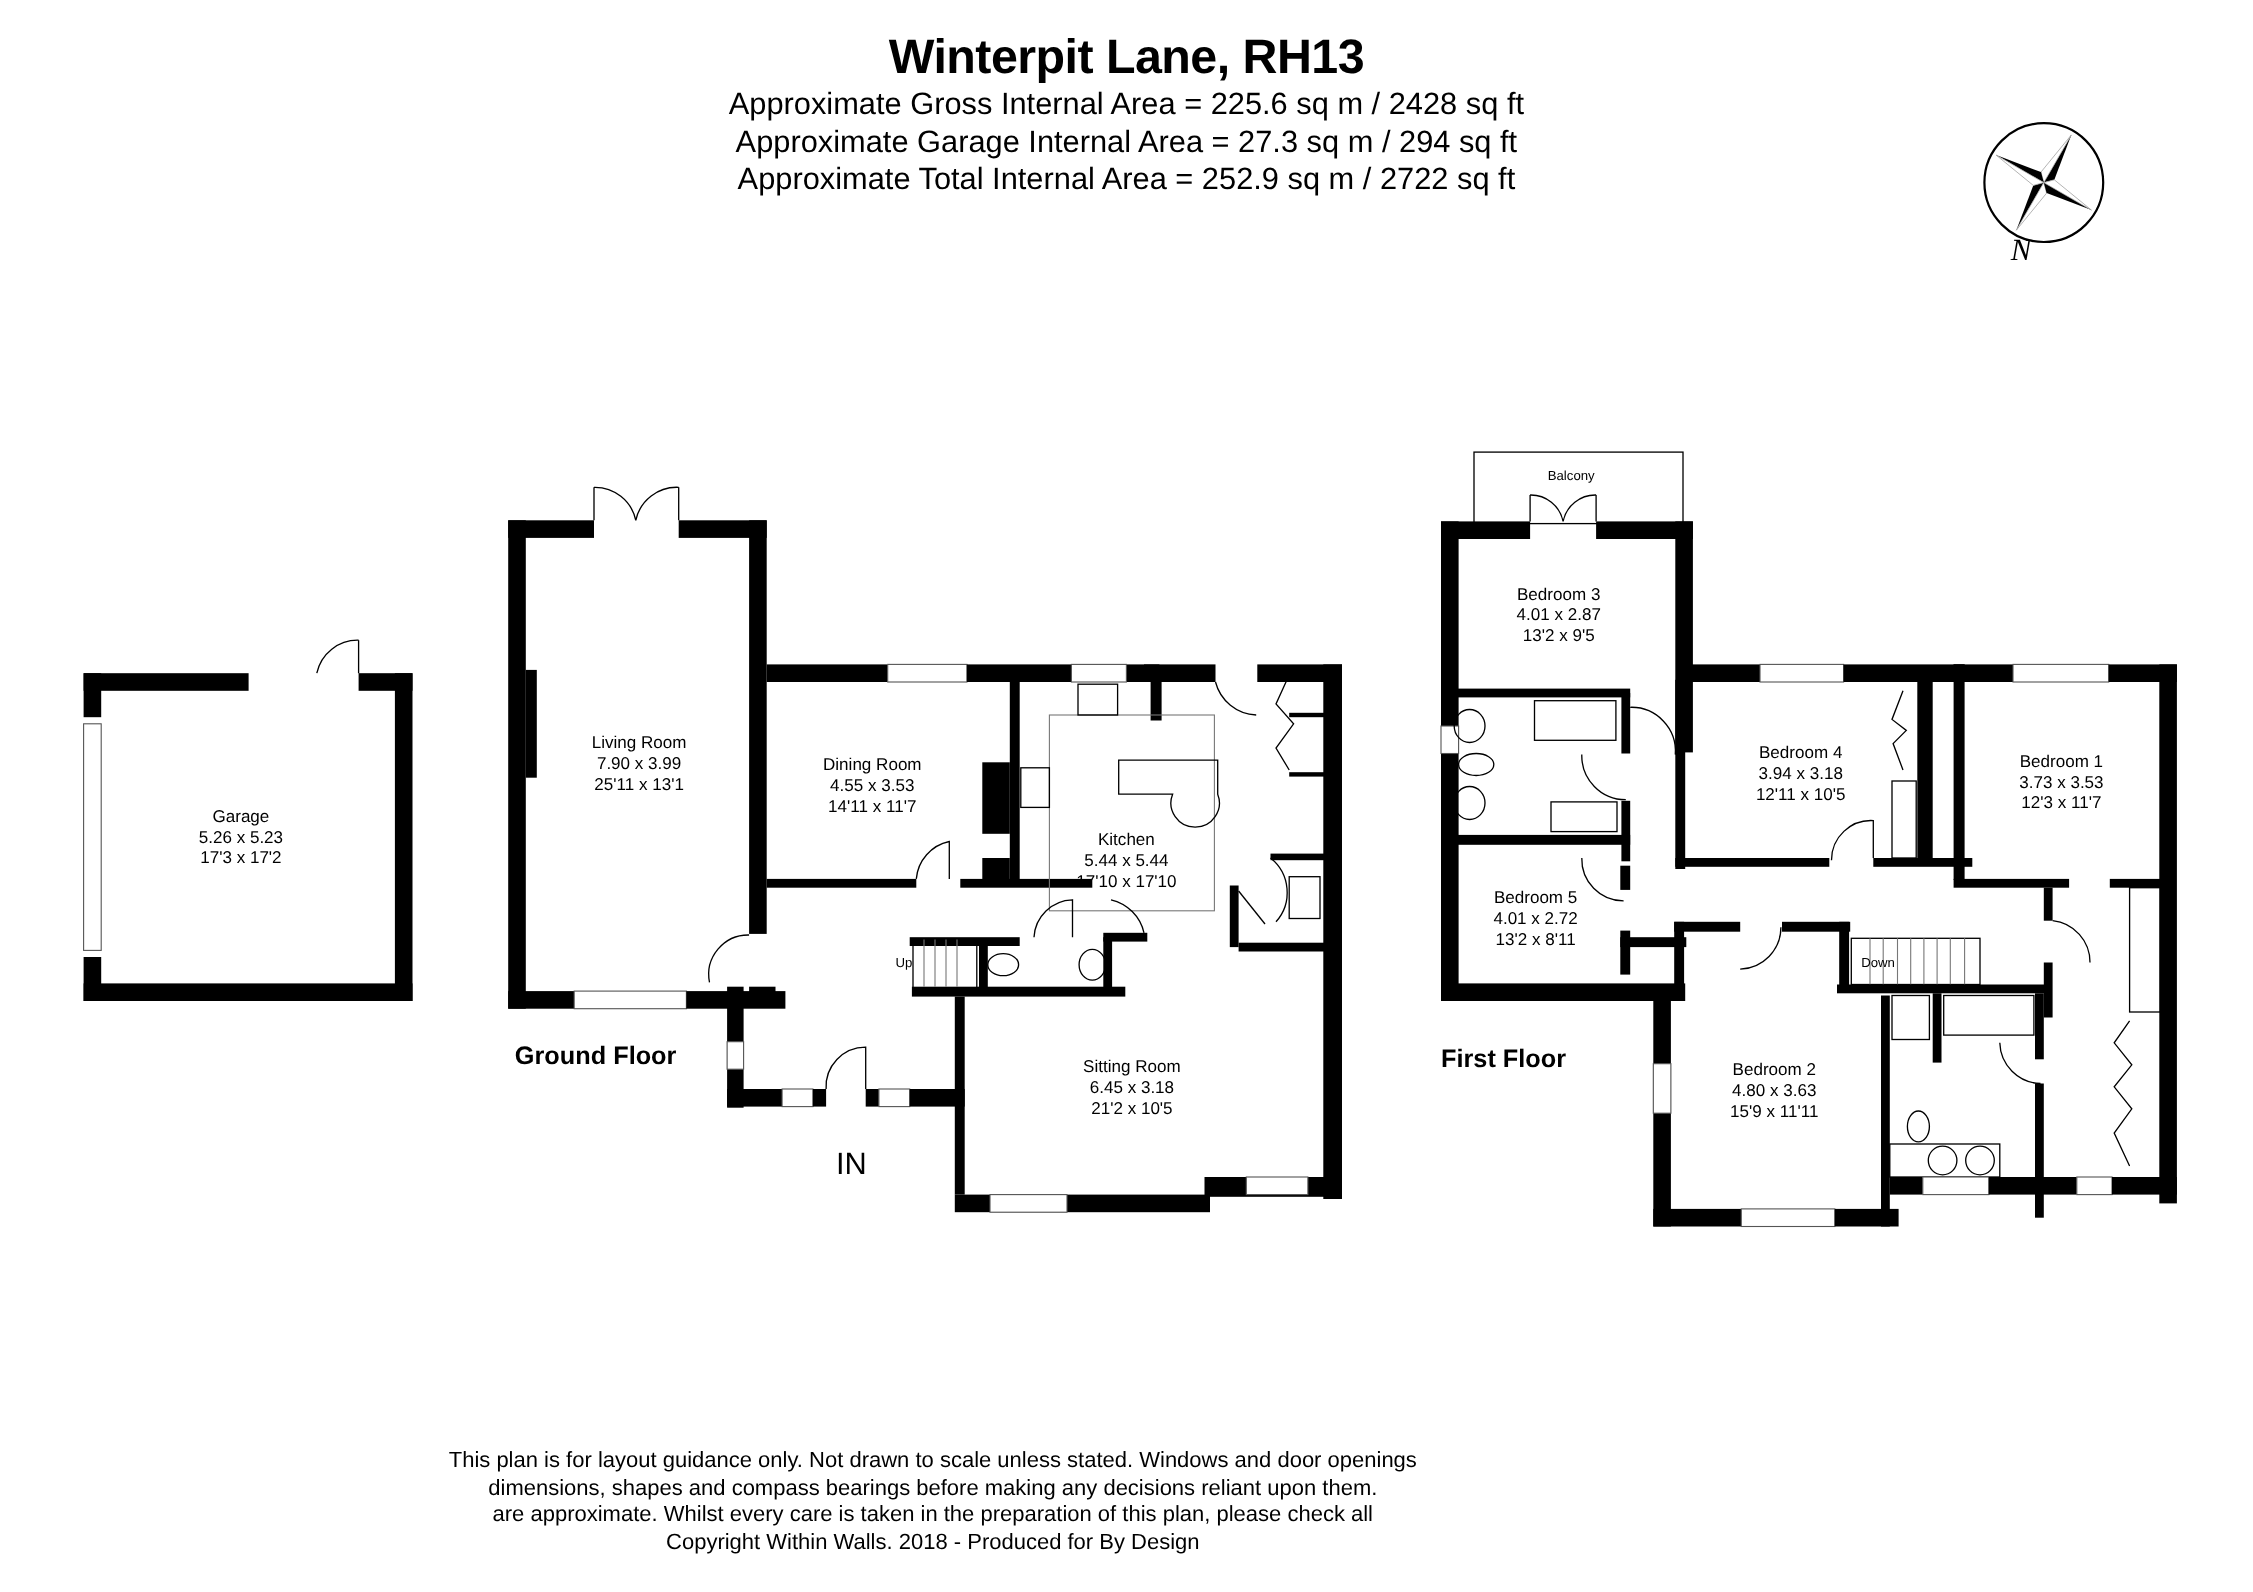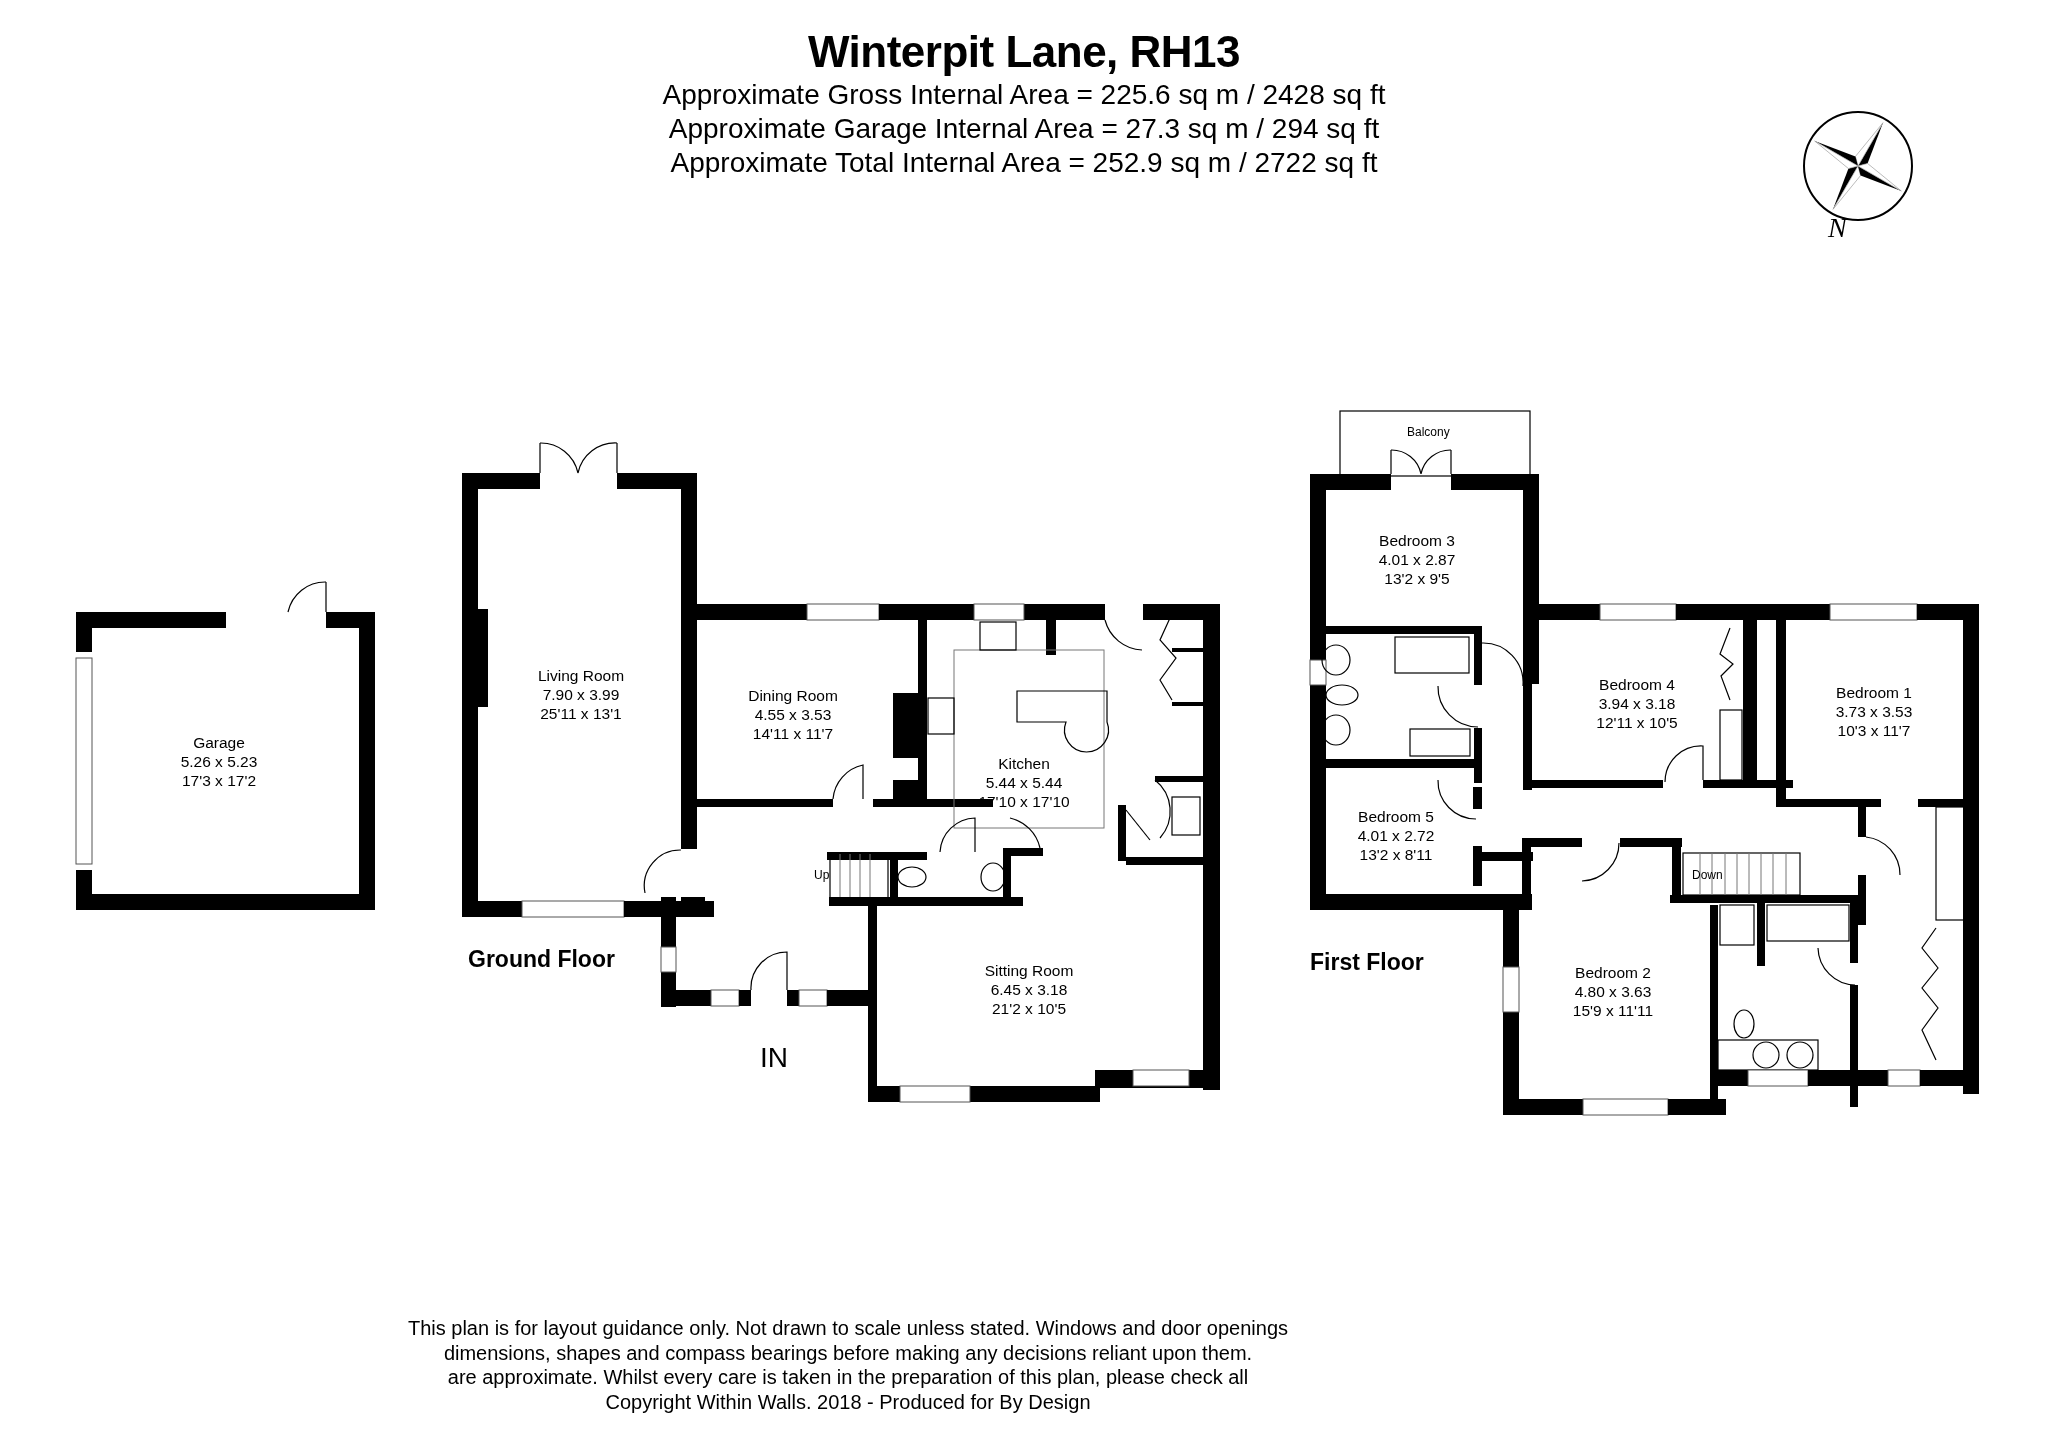--- a/index.html
+++ b/index.html
@@ -261,21 +261,21 @@
   <span>13'2 x 9'5</span>
 </div>
 <div class="room-label" style="left:1637px; top:675px;">
   <span>Bedroom 4</span>
   <span>3.94 x 3.18</span>
   <span>12'11 x 10'5</span>
 </div>
 <div class="room-label" style="left:1874px; top:683px;">
   <span>Bedroom 1</span>
   <span>3.73 x 3.53</span>
-  <span>10'3 x 11'7</span>
+  <span>12'3 x 11'7</span>
 </div>
 <div class="room-label" style="left:1396px; top:807px;">
   <span>Bedroom 5</span>
   <span>4.01 x 2.72</span>
   <span>13'2 x 8'11</span>
 </div>
 <div class="room-label" style="left:1613px; top:963px;">
   <span>Bedroom 2</span>
   <span>4.80 x 3.63</span>
   <span>15'9 x 11'11</span>

